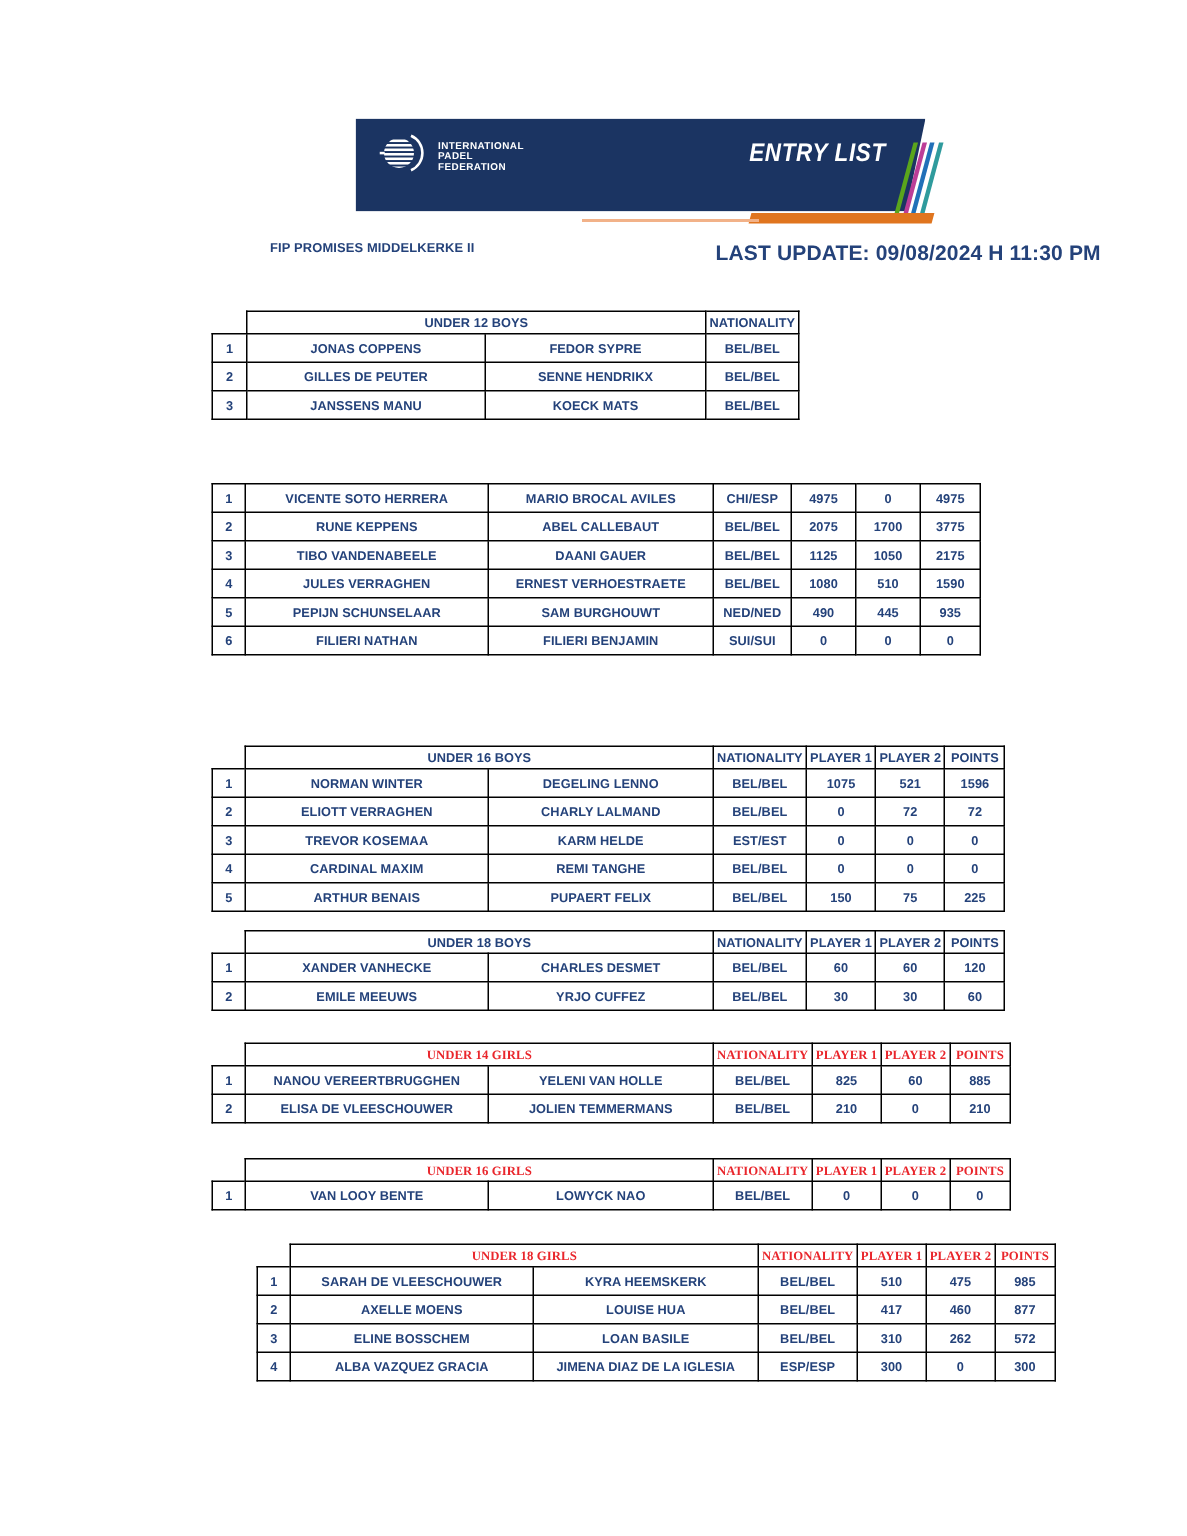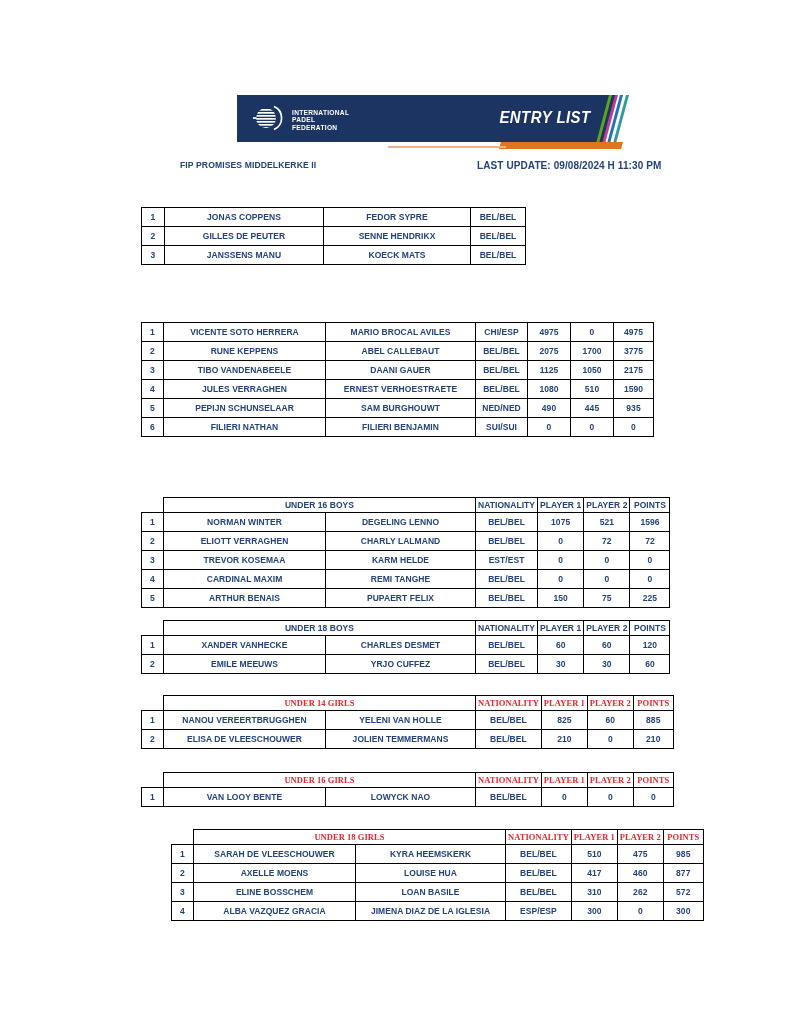--- a/index.html
+++ b/index.html
@@ -4,40 +4,40 @@
 <style>
   html,body{margin:0;padding:0;}
   body{
     width:791px;height:1024px;position:relative;background:#ffffff;overflow:hidden;
     font-family:"Liberation Sans",sans-serif;
     --banner-navy:#1b3462;--text-navy:#24427a;--girls-red:#e9262c;--orange:#e0751f;
     --salmon:#f2b289;--stripe-green:#5aa61c;--stripe-magenta:#bc3d97;--stripe-blue:#2170b8;--stripe-teal:#2f9b9d;
   }
   
   .banner{
-    position:absolute;left:237px;top:95px;width:380px;height:47px;
+    position:absolute;left:237px;top:79px;width:380px;height:62px;
     background:var(--banner-navy);
     clip-path:polygon(0 0,100% 0,calc(100% - 13px) 100%,0 100%);
   }
   .logo-wrap{position:absolute;left:16px;top:7px;display:flex;align-items:center;gap:7px;}
   .logo-text{color:#fff;font-weight:700;font-size:6.6px;line-height:7.2px;letter-spacing:.3px;}
   .banner-title{
     position:absolute;right:26px;top:13px;color:#fff;font-weight:700;font-style:italic;
     font-size:17px;letter-spacing:.5px;transform:scaleX(.88);transform-origin:right center;white-space:nowrap;
   }
   .stripe{position:absolute;top:95px;width:3.2px;height:47px;transform:skewX(-15deg);transform-origin:top center;}
   .stripe.s1{left:609px;background:var(--stripe-green);}
   .stripe.s2{left:614.5px;background:var(--stripe-magenta);}
   .stripe.s3{left:620px;background:var(--stripe-blue);}
   .stripe.s4{left:625.5px;background:var(--stripe-teal);}
   .orange-slab{position:absolute;left:500px;top:141.5px;width:122px;height:7px;background:var(--orange);transform:skewX(-15deg);}
   .salmon-line{position:absolute;left:388px;top:146px;width:118px;height:1.8px;background:var(--salmon);}
   
   .meta-tournament{position:absolute;left:180px;top:160px;font-size:8.6px;font-weight:700;color:var(--text-navy);letter-spacing:.1px;}
-  .meta-update{position:absolute;left:477px;top:160px;font-size:10px;font-weight:700;color:var(--text-navy);letter-spacing:.1px;}
+  .meta-update{position:absolute;left:477px;top:160px;font-size:14px;font-weight:700;color:var(--text-navy);letter-spacing:.1px;}
   
   table.entry{position:absolute;left:141px;border-collapse:collapse;table-layout:fixed;}
   table.entry td{
     border:1.5px solid #000;padding:0 2px;height:18px;box-sizing:content-box;
     font-weight:700;font-size:8.5px;color:var(--text-navy);
     text-align:center;vertical-align:middle;white-space:nowrap;overflow:hidden;letter-spacing:.05px;
   }
   table.entry tr.head td{height:13.5px;}
   table.entry td.ghost{border:none;background:#fff;}
   table.entry.girls tr.head td{color:var(--girls-red);font-family:Liberation Serif, serif;}
@@ -87,20 +87,25 @@
 
 <div id="tables">
     <table class="entry" style="top: 207px;">
       <colgroup>
         <col style="width: 23px;">
         <col style="width: 159px;">
         <col style="width: 147px;">
         <col style="width: 55px;">
       </colgroup>
       <tbody>
+        <tr class="head">
+          <td class="ghost"></td>
+          <td class="title" colspan="2">UNDER 12 BOYS</td>
+          <td>NATIONALITY</td>
+        </tr>
         <tr>
           <td class="num">1</td>
           <td>JONAS COPPENS</td>
           <td>FEDOR SYPRE</td>
           <td>BEL/BEL</td>
         </tr>
         <tr>
           <td class="num">2</td>
           <td>GILLES DE PEUTER</td>
           <td>SENNE HENDRIKX</td>

